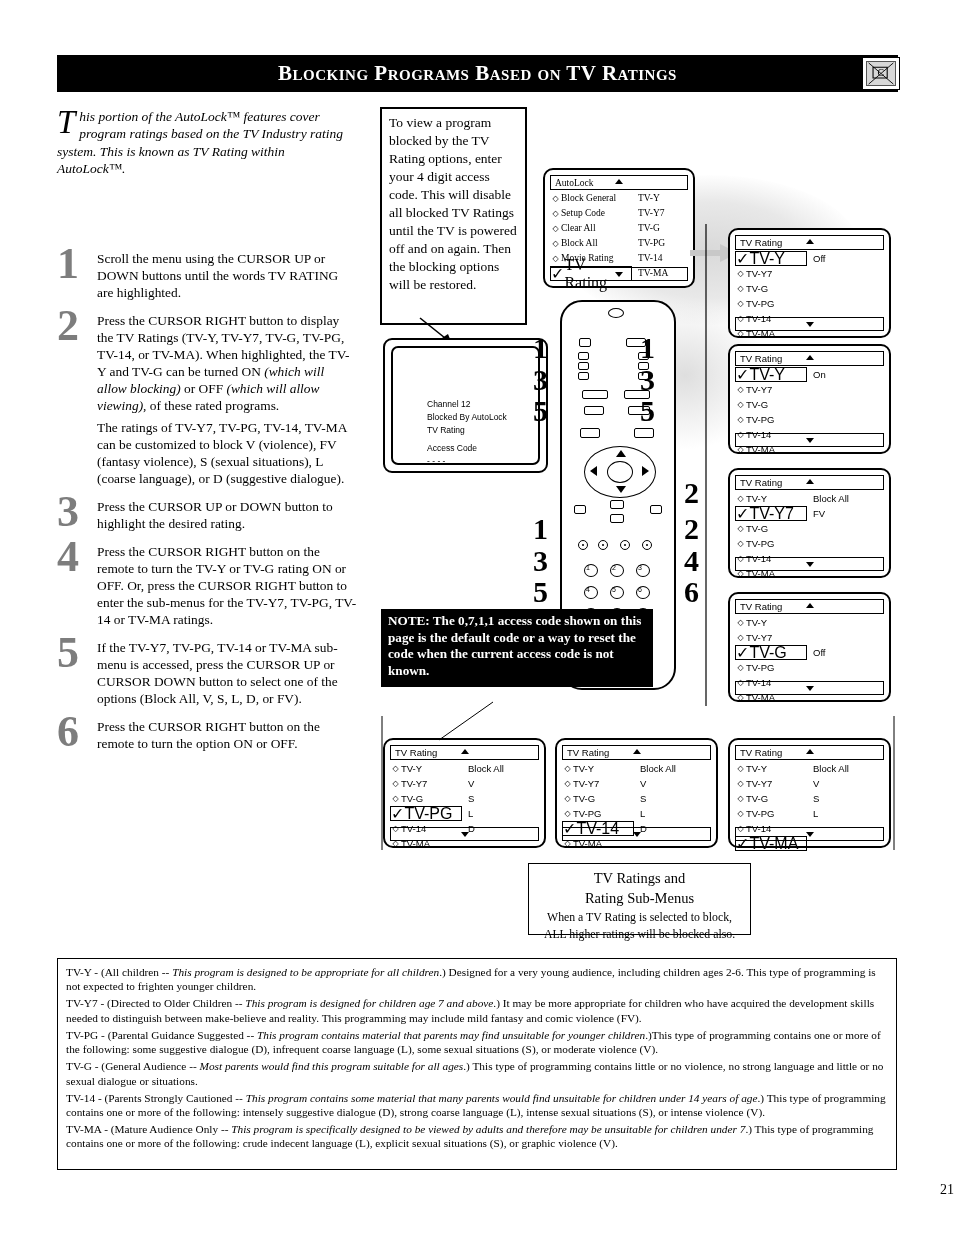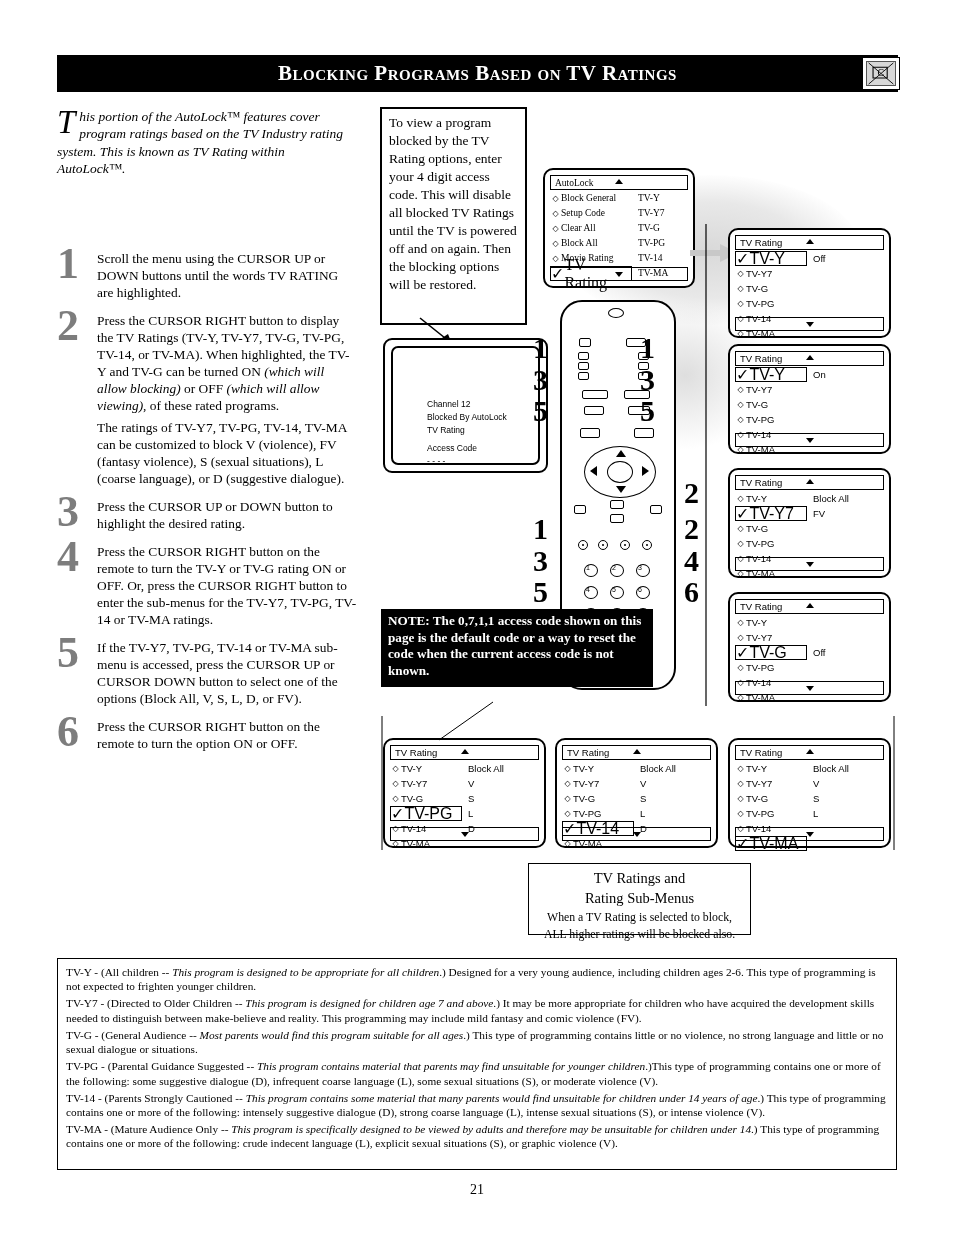--- a/index.html
+++ b/index.html
@@ -194,21 +194,21 @@
   
   #glossary {
     position:absolute; left:57px; top:958px; width:840px; height:212px;
     border:1.5px solid #000; background:#fff;
     padding:6px 8px; font-size:11.3px; line-height:1.26;
   }
   #glossary p { margin:0 0 3px 0; }
 
   
   #pagenum {
-    position:absolute; left:0; right:0; top:1182px; text-align:center;
+    position:absolute; left:0; right:0; top:1182px; text-align:right;
     font-size:14px;
   }
 </style>
 </head>
 <body>
 
 <div id="header-bar">
   <span id="header-title">Blocking Programs Based on TV Ratings</span>
   <div id="header-icon">
     <div class="inner">
@@ -794,19 +794,19 @@
 <div id="caption">
   <div class="t1">TV Ratings and</div>
   <div class="t1">Rating Sub-Menus</div>
   <div class="t2">When a TV Rating is selected to block,</div>
   <div class="t2">ALL higher ratings will be blocked also.</div>
 </div>
 
 <div id="glossary">
     <p><span class="b">TV-Y</span><span> - (All children -- </span><span class="i">This program is designed to be appropriate for all children</span><span>.) Designed for a very young audience, including children ages 2-6. This type of programming is not expected to frighten younger children.</span></p>
     <p><span class="b">TV-Y7</span><span> - (Directed to Older Children -- </span><span class="i">This program is designed for children age 7 and above</span><span>.) It may be more appropriate for children who have acquired the development skills needed to distinguish between make-believe and reality. This programming may include mild fantasy and comic violence (FV).</span></p>
+    <p><span class="b">TV-PG</span><span> - (Parental Guidance Suggested -- </span><span class="i">This program contains material that parents may find unsuitable for younger children</span><span>.)This type of programming contains one or more of the following: some suggestive dialogue (D), infrequent coarse language (L), some sexual situations (S), or moderate violence (V).</span></p>
     <p><span class="b">TV-G</span><span> - (General Audience -- </span><span class="i">Most parents would find this program suitable for all ages</span><span>.) This type of programming contains little or no violence, no strong language and little or no sexual dialogue or situations.</span></p>
-    <p><span class="b">TV-PG</span><span> - (Parental Guidance Suggested -- </span><span class="i">This program contains material that parents may find unsuitable for younger children</span><span>.)This type of programming contains one or more of the following: some suggestive dialogue (D), infrequent coarse language (L), some sexual situations (S), or moderate violence (V).</span></p>
     <p><span class="b">TV-14</span><span> - (Parents Strongly Cautioned -- </span><span class="i">This program contains some material that many parents would find unsuitable for children under 14 years of age</span><span>.) This type of programming contains one or more of the following: intensely suggestive dialogue (D), strong coarse language (L), intense sexual situations (S), or intense violence (V).</span></p>
-    <p><span class="b">TV-MA</span><span> - (Mature Audience Only -- </span><span class="i">This program is specifically designed to be viewed by adults and therefore may be unsuitable for children under 14</span><span>.) This type of programming contains one or more of the following: crude indecent language (L), explicit sexual situations (S), or graphic violence (V).</span></p>
+    <p><span class="b">TV-MA</span><span> - (Mature Audience Only -- </span><span class="i">This program is specifically designed to be viewed by adults and therefore may be unsuitable for children under 7</span><span>.) This type of programming contains one or more of the following: crude indecent language (L), explicit sexual situations (S), or graphic violence (V).</span></p>
   </div>
 
 <div id="pagenum">21</div>
 
 </body></html>

